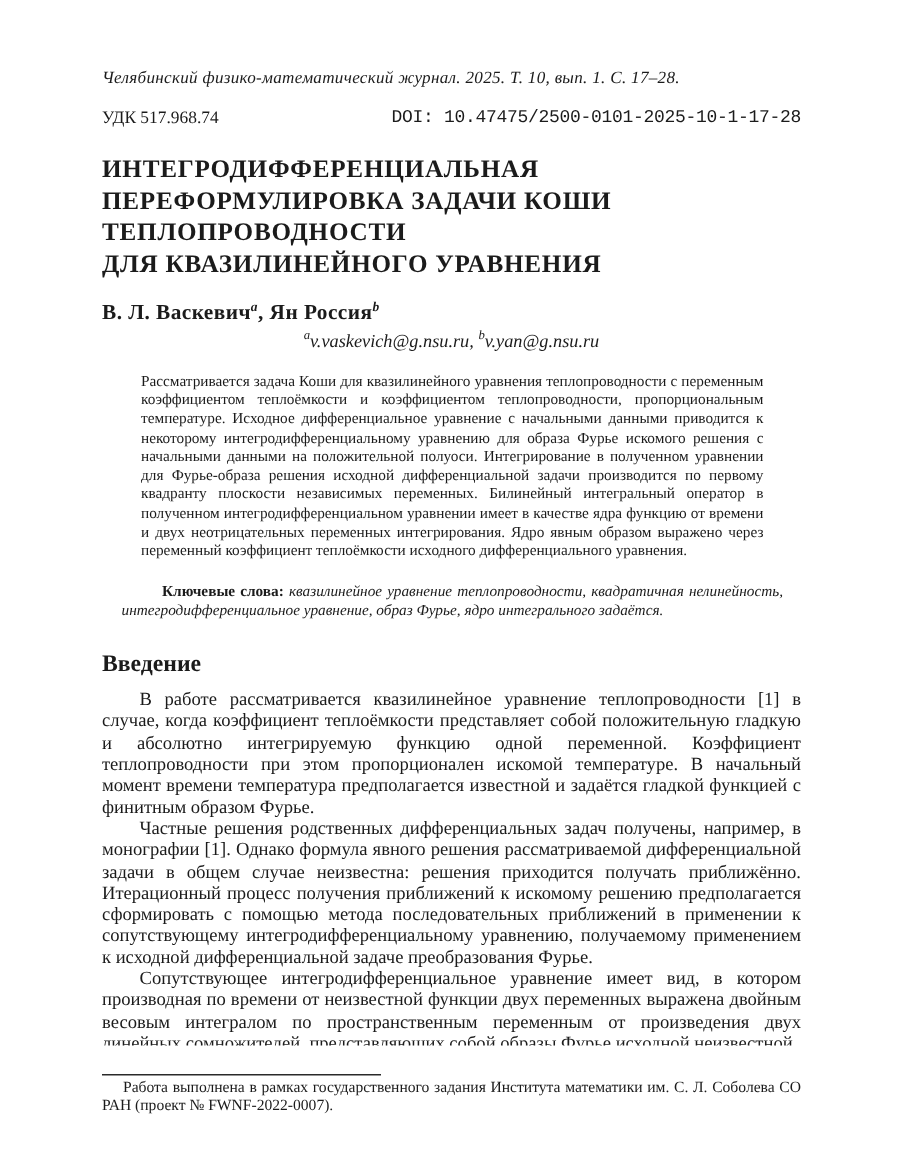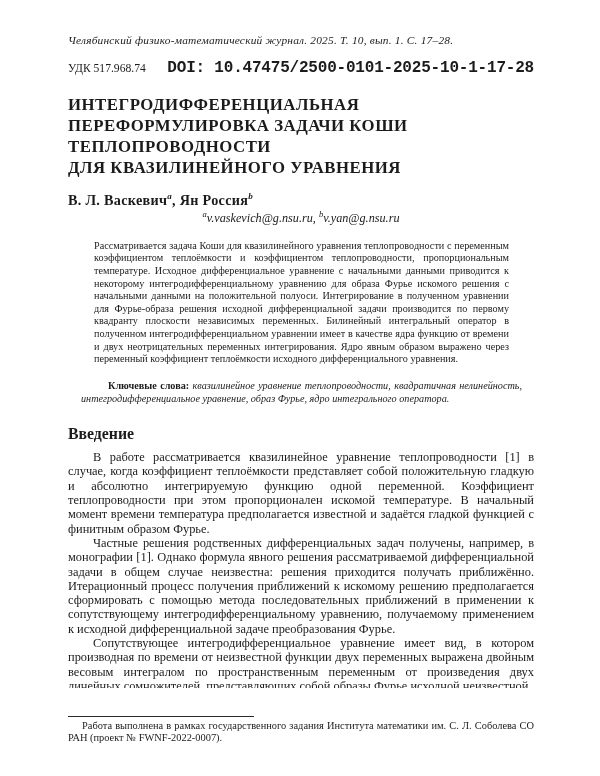--- a/index.html
+++ b/index.html
@@ -6,40 +6,39 @@
   html, body { width: 600px; height: 776px; }
   body {
     background: #ffffff;
     color: #1b1b1b;
     font-family: "Liberation Serif", serif;
   }
   .page {
     position: relative;
     width: 600px;
     height: 776px;
-    padding: 34px 66px 0 68px;
+    padding: 46px 66px 0 68px;
     overflow: hidden;
   }
   .journal-line {
     font-style: italic;
     font-size: 11.4px;
     letter-spacing: 0.2px;
   }
   .meta-row {
     display: flex;
     justify-content: space-between;
     align-items: center;
     margin-top: 13px;
   }
   .udc { font-size: 11.6px; }
   .doi {
     font-family: "Liberation Mono", monospace;
-    font-size: 16px;
+    font-size: 12px;
     letter-spacing: -0.2px;
-    font-weight: bold;
   }
   .title {
     margin-top: 17px;
     font-size: 16.8px;
     font-weight: bold;
     line-height: 21px;
     letter-spacing: 0.5px;
   }
   .title span { display: block; }
   .authors {
@@ -141,21 +140,21 @@
 
 
   <div class="emails">
     <sup>a</sup><span>v.vaskevich@g.nsu.ru, </span><sup>b</sup><span>v.yan@g.nsu.ru</span>
   </div>
 
   <p class="abstract">Рассматривается задача Коши для квазилинейного уравнения теплопроводности с переменным коэффициентом теплоёмкости и коэффициентом теплопроводности, пропорциональным температуре. Исходное дифференциальное уравнение с начальными данными приводится к некоторому интегродифференциальному уравнению для образа Фурье искомого решения с начальными данными на положительной полуоси. Интегрирование в полученном уравнении для Фурье-образа решения исходной дифференциальной задачи производится по первому квадранту плоскости независимых переменных. Билинейный интегральный оператор в полученном интегродифференциальном уравнении имеет в качестве ядра функцию от времени и двух неотрицательных переменных интегрирования. Ядро явным образом выражено через переменный коэффициент теплоёмкости исходного дифференциального уравнения.</p>
 
   <p class="keywords">
     <span class="kw-label">Ключевые слова:</span>
-    <span class="kw-text">квазилинейное уравнение теплопроводности, квадратичная нелинейность, интегродифференциальное уравнение, образ Фурье, ядро интегрального оператора.</span>
+    <span class="kw-text">квазилинейное уравнение теплопроводности, квадратичная нелинейность, интегродифференциальное уравнение, образ Фурье, ядро интегрального задаётся.</span>
   </p>
 
   <h2 class="section-heading">Введение</h2>
 
   <div class="intro-body">
     <p>В работе рассматривается квазилинейное уравнение теплопроводности [1] в случае, когда коэффициент теплоёмкости представляет собой положительную гладкую и абсолютно интегрируемую функцию одной переменной. Коэффициент теплопроводности при этом пропорционален искомой температуре. В начальный момент времени температура предполагается известной и задаётся гладкой функцией с финитным образом Фурье.</p>
     <p>Частные решения родственных дифференциальных задач получены, например, в монографии [1]. Однако формула явного решения рассматриваемой дифференциальной задачи в общем случае неизвестна: решения приходится получать приближённо. Итерационный процесс получения приближений к искомому решению предполагается сформировать с помощью метода последовательных приближений в применении к сопутствующему интегродифференциальному уравнению, получаемому применением к исходной дифференциальной задаче преобразования Фурье.</p>
     <p>Сопутствующее интегродифференциальное уравнение имеет вид, в котором производная по времени от неизвестной функции двух переменных выражена двойным весовым интегралом по пространственным переменным от произведения двух линейных сомножителей, представляющих собой образы Фурье исходной неизвестной</p>
   </div>
 

